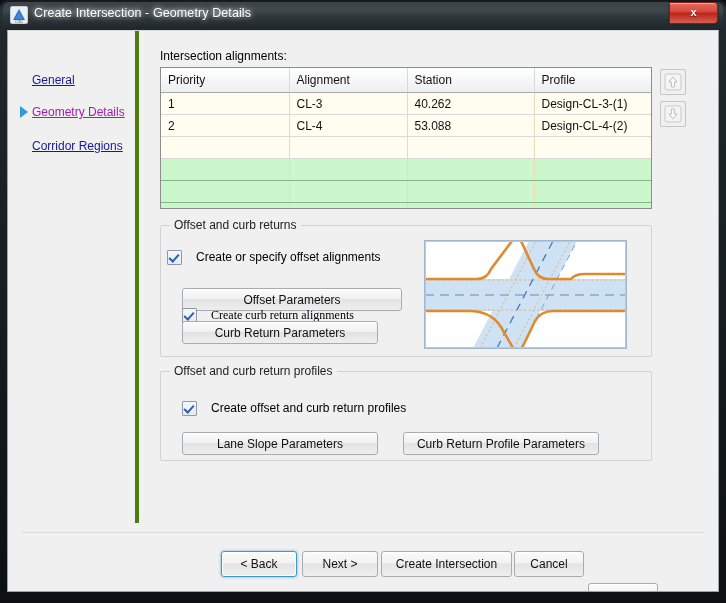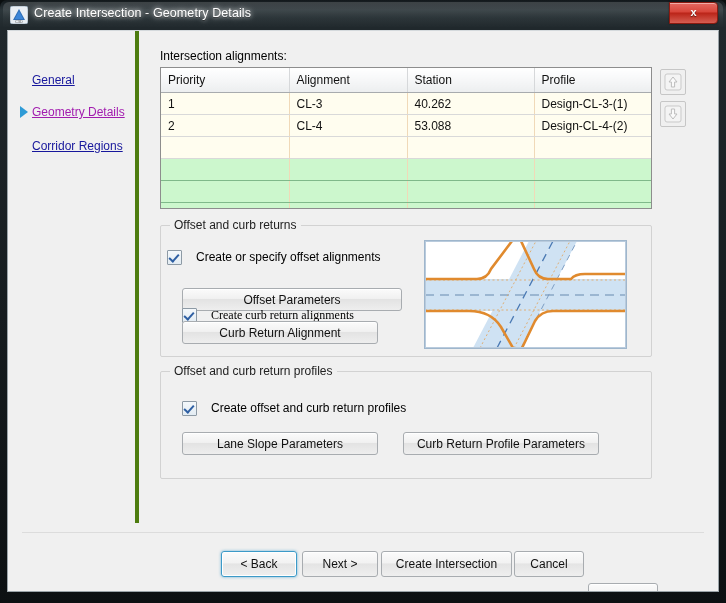--- a/index.html
+++ b/index.html
@@ -165,21 +165,21 @@
   .group > .legend {
     position: absolute;
     left: 9px; top: -8px;
     background: #f0f0f0;
     padding: 0 4px;
     font-size: 12px;
     color: #222;
     white-space: nowrap;
   }
   #grp-offset  { left: 21px; top: 194px; width: 492px; height: 132px; }
-  #grp-profile { left: 21px; top: 340px; width: 492px; height: 108px; }
+  #grp-profile { left: 21px; top: 340px; width: 492px; height: 90px; }
 
   
   .cb-row { position: absolute; display: flex; align-items: flex-start; gap: 14px; }
   .cb {
     width: 13px; height: 13px;
     border: 1px solid #8d9aa5;
     background: linear-gradient(to bottom, #f4f8fb, #e3ecf3);
     border-radius: 1px;
     position: relative;
     flex: none;
@@ -376,21 +376,21 @@
         <div class="cb-row" id="cb-offset-align">
           <span class="cb"></span>
           <span class="cb-label">Create or specify offset alignments</span>
         </div>
         <div class="btn" id="btn-offset-params">Offset Parameters</div>
 
         <div class="cb-row" id="cb-curb-align">
           <span class="cb"></span>
           <span class="cb-label">Create curb return alignments</span>
         </div>
-        <div class="btn" id="btn-curb-params">Curb Return Alignment</div>
+        <div class="btn" id="btn-curb-params">Curb Return Parameters</div>
 
         <div class="preview">
           <svg width="201" height="107" viewBox="0 0 201 107">
             <rect x="0" y="0" width="201" height="107" fill="#ffffff"></rect>
 
             <rect x="0" y="38" width="201" height="32" fill="#cfe2f3"></rect>
 
             <polygon points="48,107 72,107 128,0 104,0" fill="#cfe2f3"></polygon>
             <polygon points="72,107 96,107 152,0 128,0" fill="#cfe2f3"></polygon>
 

